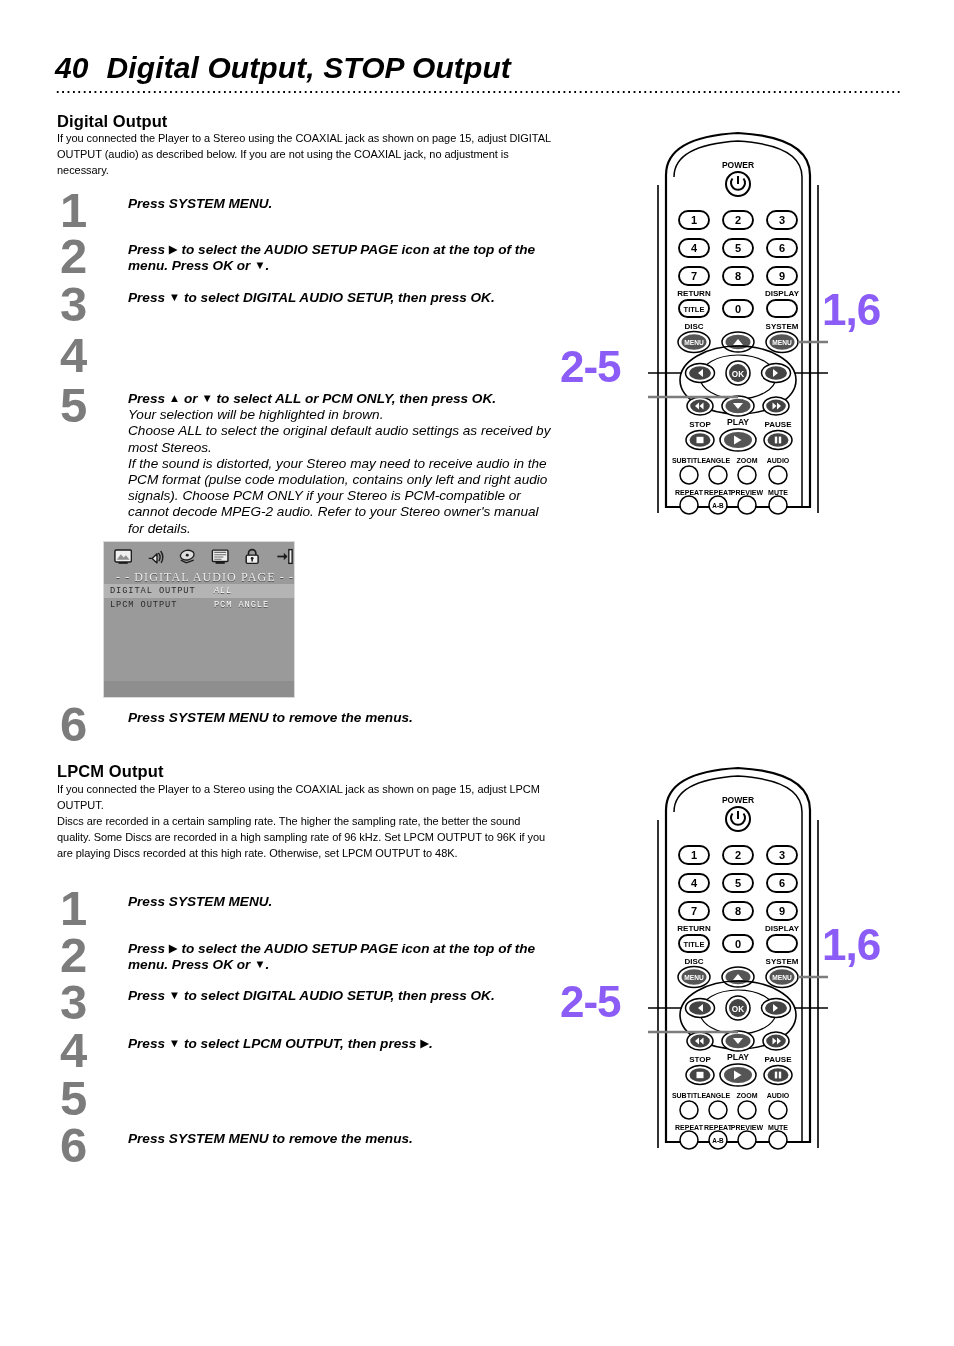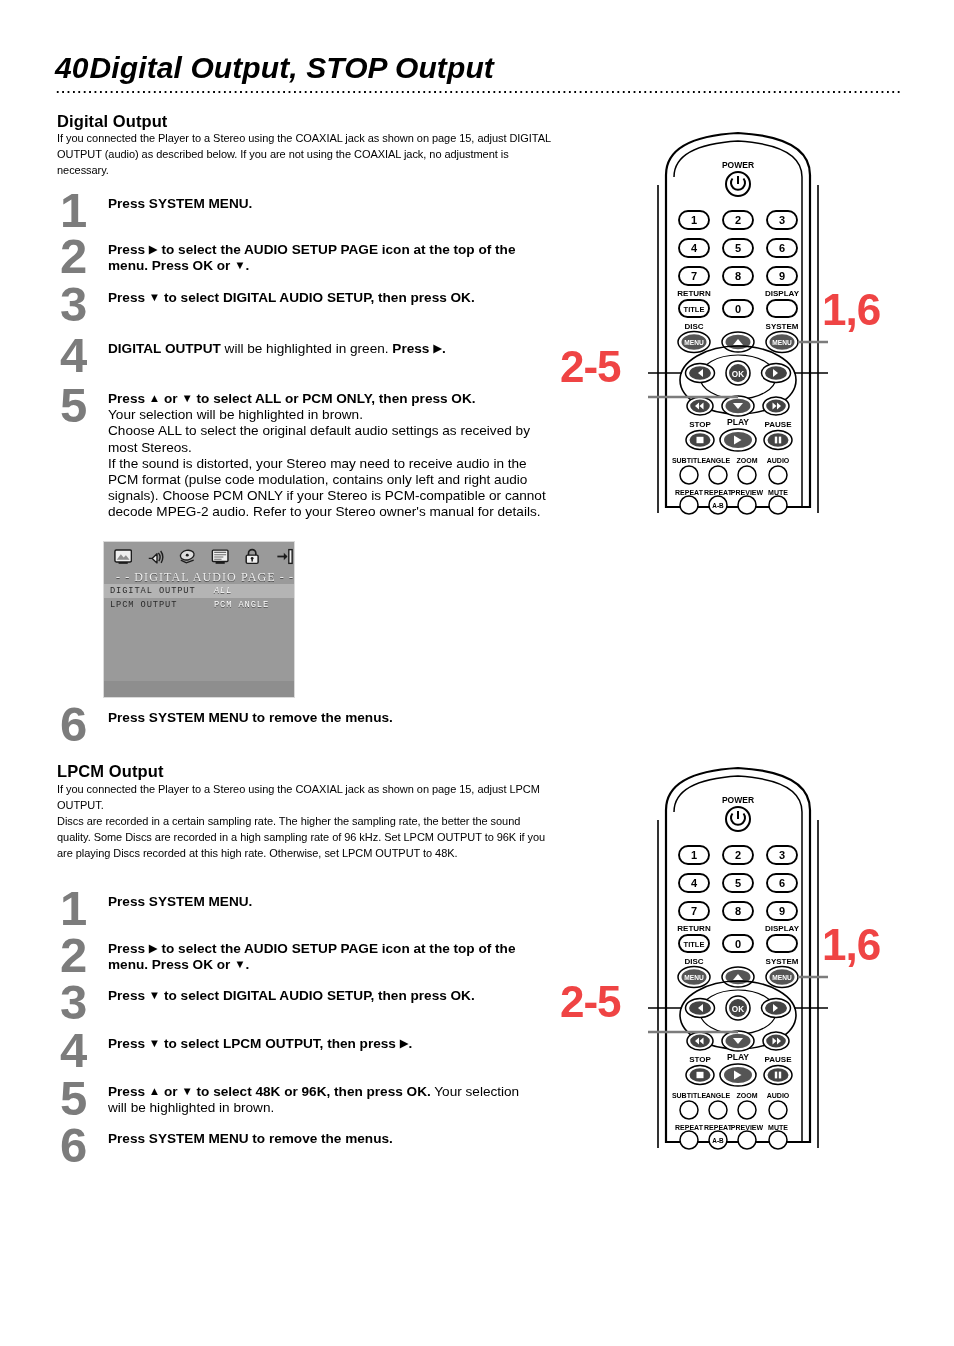--- a/index.html
+++ b/index.html
@@ -3,34 +3,34 @@
 <meta charset="utf-8">
 <style>
   html,body{margin:0;padding:0;background:#ffffff;}
   body{width:954px;height:1346px;position:relative;overflow:hidden;
        font-family:"Liberation Sans","DejaVu Sans",sans-serif;color:#000;}
 
   
   #page-header{position:absolute;left:55px;top:48px;width:845px;height:46px;}
   #page-header .title{font-size:30px;font-weight:bold;font-style:italic;
        letter-spacing:0.1px;white-space:nowrap;line-height:40px;}
-  #page-header .title .pg{margin-right:1px;}
+  #page-header .title .pg{margin-right:18px;}
   #dotted-rule{position:absolute;left:55px;top:90px;width:845px;height:4px;
        background-image:radial-gradient(circle, #000 1.25px, rgba(0,0,0,0) 1.4px);
        background-size:5.4px 4px;background-repeat:repeat-x;}
 
   
   .sec-head{font-size:16.5px;font-weight:bold;letter-spacing:0.1px;}
   .body-text{font-size:11px;line-height:16.1px;letter-spacing:-0.05px;}
 
   .step{position:absolute;display:flex;align-items:flex-start;}
   .step .num{position:absolute;left:0;top:-10px;width:42px;
        font-size:49px;font-weight:bold;color:#7c7c7c;line-height:49px;
        text-align:left;font-family:"Liberation Sans",sans-serif;}
-  .step .txt{margin-left:48px;font-size:13.6px;line-height:16.2px;}
+  .step .txt{margin-left:68px;font-size:13.6px;line-height:16.2px;font-style:italic;}
   .step .txt b{font-weight:bold;}
   .arrow{font-size:11.5px;line-height:1;vertical-align:1px;}
 
   
   #osd{position:absolute;left:104px;top:542px;width:190px;height:155px;
        background:#9a9a9a;box-shadow:0 0 0 1px #dadada;}
   #osd .icon-bar{height:28px;display:flex;align-items:center;
        padding-left:10px;gap:14px;background:#9a9a9a;}
   #osd .ic{width:19px;height:17px;display:block;}
   #osd .page-title{height:14px;text-align:right;color:#efefef;
@@ -44,21 +44,21 @@
   #osd .row.sel{background:#b4b4b4;}
   #osd .row .lbl{width:104px;padding-left:6px;}
   #osd .row .val{color:#ffffff;text-shadow:0 1px 0 #555;}
   #osd .row.sel .val{color:#ffffff;font-style:italic;}
   #osd .footer{position:absolute;left:0;bottom:0;width:100%;height:16px;
        background:#8e8e8e;}
 
   
   .remote{position:absolute;text-decoration:underline;}
   .remote svg{display:block;}
-  .callout{position:absolute;font-size:44px;font-weight:bold;color:#ef4444;
+  .callout{position:absolute;font-size:44px;font-weight:bold;color:#8b5cf6;
        line-height:44px;letter-spacing:-1px;}
 </style>
 </head>
 <body>
 
 <div id="page-header">
   <div class="title">
     <span class="pg">40</span><span>Digital Output, STOP Output</span>
   </div>
 </div>
@@ -76,21 +76,20 @@
 <div class="step" style="left:60px;top:242px;width:490px;">
   <span class="num">2</span>
   <span class="txt"><b>Press <span class="arrow">▶</span> to select the AUDIO SETUP PAGE icon at the top of the menu.  Press OK or <span class="arrow">▼</span>.</b></span>
 </div>
 <div class="step" style="left:60px;top:290px;width:500px;">
   <span class="num">3</span>
   <span class="txt"><b>Press <span class="arrow">▼</span> to select DIGITAL AUDIO SETUP, then press OK.</b></span>
 </div>
 <div class="step" style="left:60px;top:341px;width:500px;">
   <span class="num">4</span>
-  <span class="txt"><b>DIGITAL OUTPUT</b> will be highlighted in green. <b>Press <span class="arrow">▶</span>.</b></span>
 </div>
 <div class="step" style="left:60px;top:391px;width:496px;">
   <span class="num">5</span>
   <span class="txt"><b>Press <span class="arrow">▲</span> or <span class="arrow">▼</span> to select  ALL or PCM ONLY, then press OK.</b><br>Your selection will be highlighted in brown.<br>Choose ALL to select the original default audio settings as received by most Stereos.<br>If the sound is distorted, your Stereo may need to receive audio in the PCM format (pulse code modulation, contains only left and right audio signals). Choose PCM ONLY if your Stereo is PCM-compatible or cannot decode MPEG-2 audio. Refer to your Stereo owner's manual for details.</span>
 </div>
 
 <div id="osd">
   <div class="icon-bar">
     <svg class="ic" viewBox="0 0 20 18">
       <rect x="1" y="2" width="18" height="13" rx="1.5" fill="#efefef" stroke="#1c1c1c" stroke-width="1.6"></rect>
@@ -160,21 +159,20 @@
 <div class="step" style="left:60px;top:988px;width:500px;">
   <span class="num">3</span>
   <span class="txt"><b>Press <span class="arrow">▼</span> to select DIGITAL AUDIO SETUP, then press OK.</b></span>
 </div>
 <div class="step" style="left:60px;top:1036px;width:500px;">
   <span class="num">4</span>
   <span class="txt"><b>Press <span class="arrow">▼</span> to select LPCM OUTPUT, then press <span class="arrow">▶</span>.</b></span>
 </div>
 <div class="step" style="left:60px;top:1084px;width:480px;">
   <span class="num">5</span>
-  <span class="txt"><b>Press <span class="arrow">▲</span> or <span class="arrow">▼</span> to select 48K or 96K, then press OK.</b> Your selection will be highlighted in brown.</span>
 </div>
 <div class="step" style="left:60px;top:1131px;width:500px;">
   <span class="num">6</span>
   <span class="txt"><b>Press SYSTEM MENU to remove the menus.</b></span>
 </div>
 
 <div class="remote" style="left:648px;top:125px;">
   <svg width="180" height="390" viewBox="0 0 180 390">
 
     <path d="M18 50 Q18 12 90 8 Q162 12 162 50 L162 382 L18 382 Z" fill="#ffffff" stroke="#000" stroke-width="2.2"></path>

